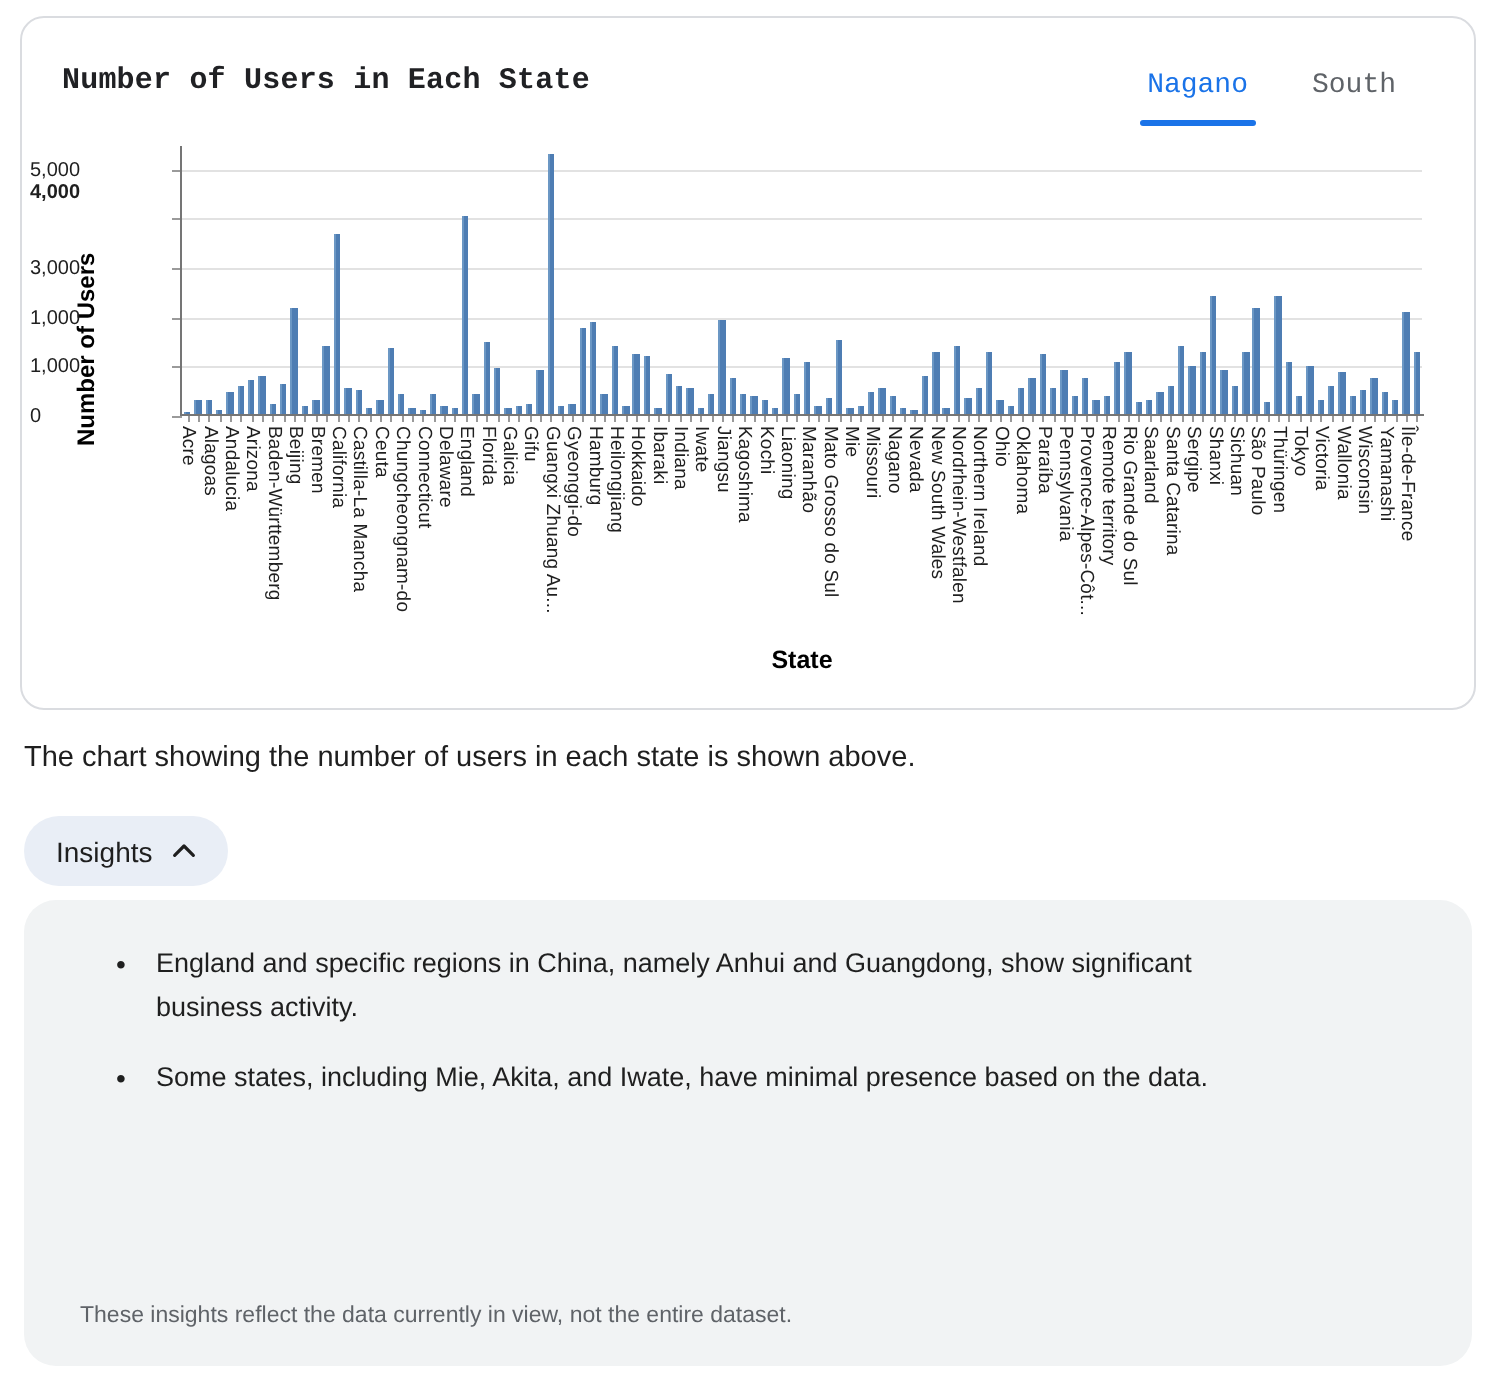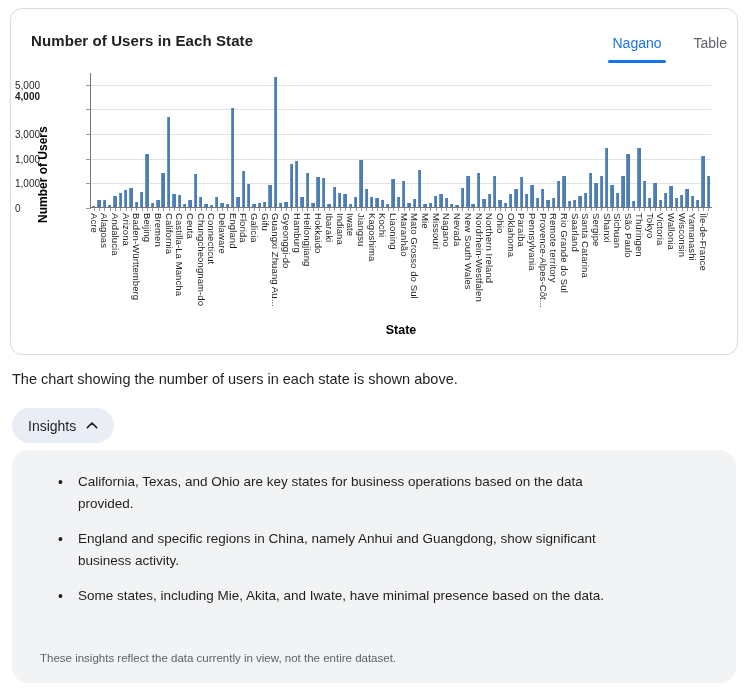--- a/index.html
+++ b/index.html
@@ -4,21 +4,21 @@
 <style>
   * { box-sizing: border-box; margin: 0; padding: 0; }
   html, body { width: 748px; background: #ffffff; font-family: "Liberation Sans", sans-serif; }
   body { position: relative; height: 697px; overflow: hidden; color: #202124; }
 
   
   .card {
     position: absolute; left: 10px; top: 8px; width: 728px; height: 347px;
     border: 1px solid #dadce0; border-radius: 12px; background: #fff;
   }
-  .card-header { position: absolute; left: 20px; right: 0; top: 16px; height: 36px; }
+  .card-header { position: absolute; left: 20px; right: 29px; top: 16px; height: 36px; font-family: Liberation Mono, monospace; }
   .card-title { font-size: 15px; font-weight: 700; color: #202124; letter-spacing: .1px; position: absolute; left: 0; top: 7px; }
   .tabs { position: absolute; right: 8px; top: 4px; display: flex; gap: 28px; }
   .tab { position: relative; font-size: 14px; color: #5f6368; padding: 6px 2px 12px 2px; cursor: pointer; background: none; border: none; font-family: inherit; }
   .tab.active { color: #1a73e8; font-weight: 500; }
   .tab.active::after { content: ""; position: absolute; left: -2px; right: -2px; bottom: 0; height: 3px; border-radius: 3px; background: #1a73e8; }
 
   
   .chart { position: absolute; left: 0; top: 56px; width: 728px; height: 290px; }
   .y-title {
     position: absolute; left: 12px; top: 131px; transform: rotate(-90deg); transform-origin: center;
@@ -60,21 +60,21 @@
   .footnote { position: absolute; left: 28px; top: 202px; font-size: 11.5px; color: #5f6368; }
 </style>
 </head>
 <body>
 
 <div class="card">
   <div class="card-header">
     <div class="card-title">Number of Users in Each State</div>
     <div class="tabs">
       <button class="tab active">Nagano</button>
-      <button class="tab">Table</button>
+      <button class="tab">South</button>
     </div>
   </div>
 
   <div class="chart" id="chart">
     <div class="y-title">Number of Users</div>
     <div id="grid-layer">
         <div class="ytick-mark" style="top: 143px;"></div>
         <div class="ytick-label" style="top: 138px;">0</div>
         <div class="gridline" style="top: 118.32px;"></div>
         <div class="ytick-mark" style="top: 118.32px;"></div>
@@ -399,24 +399,20 @@
   <span>
     <svg width="16" height="16" viewBox="0 0 24 24" fill="none" stroke="#1f1f1f" stroke-width="2.4" stroke-linecap="round" stroke-linejoin="round">
       <polyline points="5,14.5 12,7.5 19,14.5"></polyline>
     </svg>
   </span>
 </button>
 
 <div class="insights-panel">
   <ul class="insights-list" id="insights-list">
       <li>
-        <div>California, Texas, and Ohio are key states for business operations based on the data</div>
-        <div>provided.</div>
-      </li>
-      <li>
         <div>England and specific regions in China, namely Anhui and Guangdong, show significant</div>
         <div>business activity.</div>
       </li>
       <li>
         <div>Some states, including Mie, Akita, and Iwate, have minimal presence based on the data.</div>
       </li>
     </ul>
   <div class="footnote">These insights reflect the data currently in view, not the entire dataset.</div>
 </div>
 

